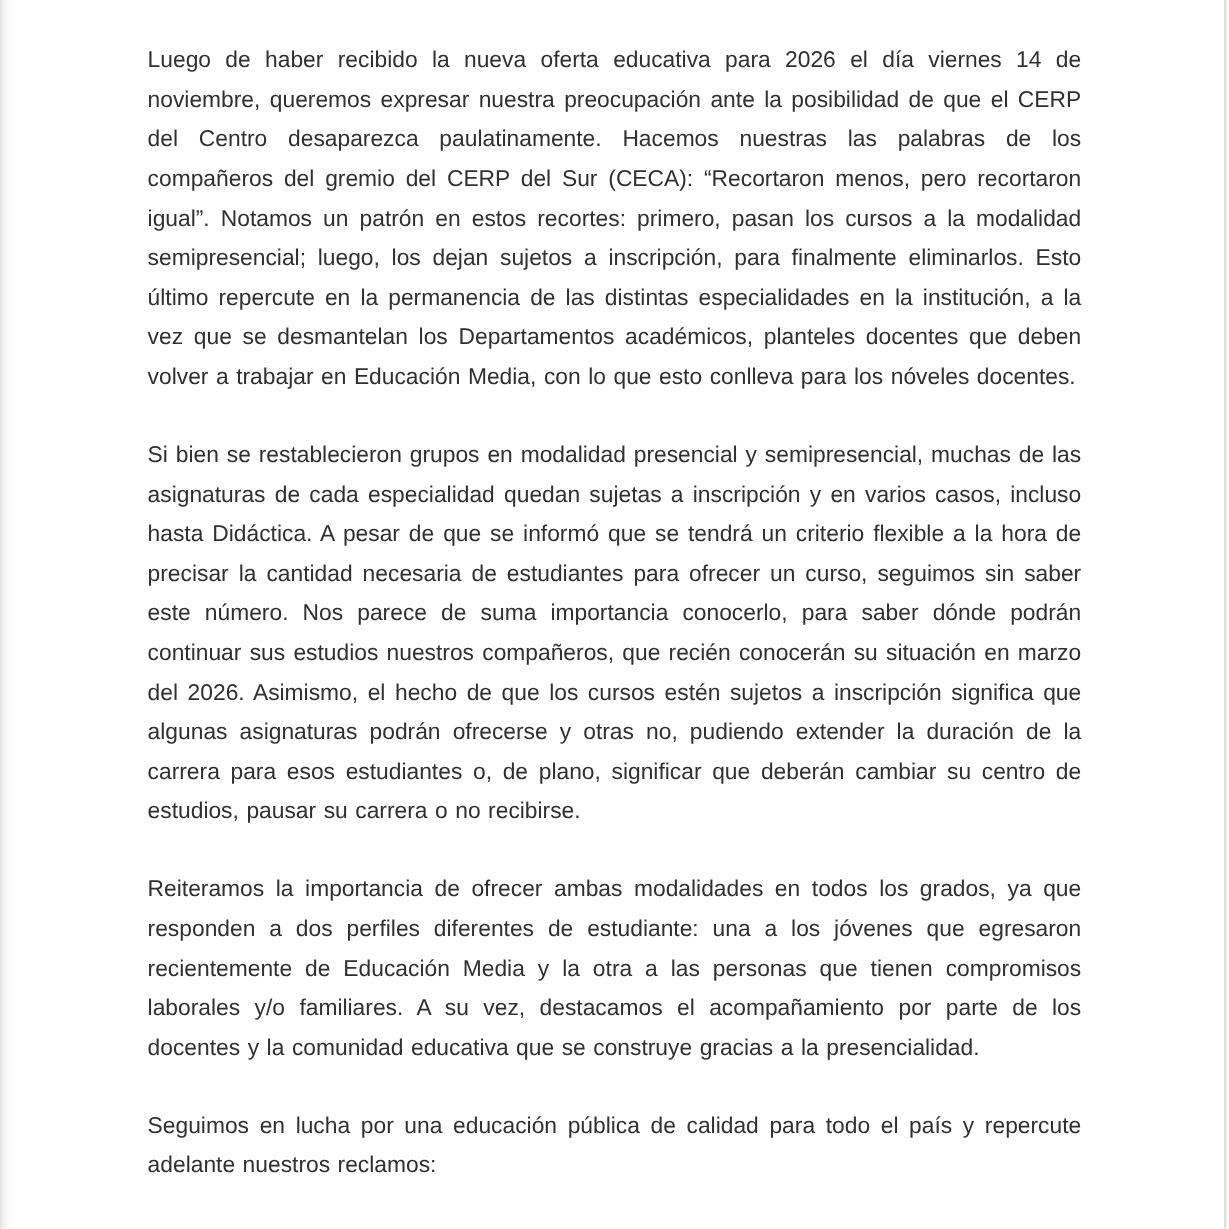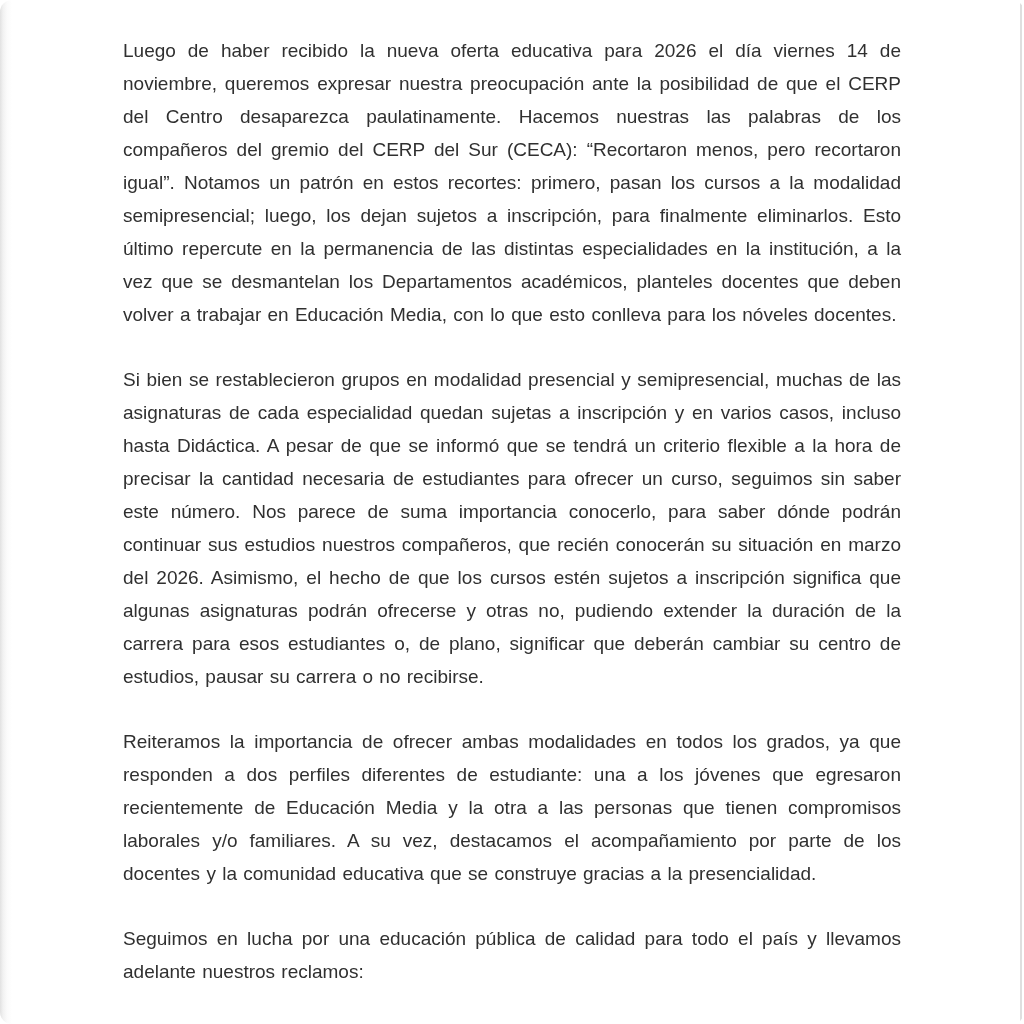--- a/index.html
+++ b/index.html
@@ -7,21 +7,20 @@
     padding: 0;
     background: #ffffff;
   }
   .page {
     position: relative;
     width: 1024px;
     height: 1024px;
     background: #ffffff;
     overflow: hidden;
     font-family: "Liberation Sans", "DejaVu Sans", sans-serif;
-    border-radius: 12px;
   }
   
   .edge-left {
     position: absolute;
     left: 0; top: 0;
     width: 12px; height: 100%;
     background: linear-gradient(to right, #dcdcdc 0px, #efefef 3px, #fafafa 7px, #ffffff 12px);
     opacity: 0.85;
     pointer-events: none;
   }
@@ -61,16 +60,16 @@
 <body>
 
 <div class="page">
   <div class="edge-left"></div>
   <div class="edge-right"></div>
 
   <div class="content">
     <p>Luego de haber recibido la nueva oferta educativa para 2026 el día viernes 14 de noviembre, queremos expresar nuestra preocupación ante la posibilidad de que el CERP del Centro desaparezca paulatinamente. Hacemos nuestras las palabras de los compañeros del gremio del CERP del Sur (CECA): “Recortaron menos, pero recortaron igual”. Notamos un patrón en estos recortes: primero, pasan los cursos a la modalidad semipresencial; luego, los dejan sujetos a inscripción, para finalmente eliminarlos. Esto último repercute en la permanencia de las distintas especialidades en la institución, a la vez que se desmantelan los Departamentos académicos, planteles docentes que deben volver a trabajar en Educación Media, con lo que esto conlleva para los nóveles docentes.</p>
     <p>Si bien se restablecieron grupos en modalidad presencial y semipresencial, muchas de las asignaturas de cada especialidad quedan sujetas a inscripción y en varios casos, incluso hasta Didáctica. A pesar de que se informó que se tendrá un criterio flexible a la hora de precisar la cantidad necesaria de estudiantes para ofrecer un curso, seguimos sin saber este número. Nos parece de suma importancia conocerlo, para saber dónde podrán continuar sus estudios nuestros compañeros, que recién conocerán su situación en marzo del 2026. Asimismo, el hecho de que los cursos estén sujetos a inscripción significa que algunas asignaturas podrán ofrecerse y otras no, pudiendo extender la duración de la carrera para esos estudiantes o, de plano, significar que deberán cambiar su centro de estudios, pausar su carrera o no recibirse.</p>
     <p>Reiteramos la importancia de ofrecer ambas modalidades en todos los grados, ya que responden a dos perfiles diferentes de estudiante: una a los jóvenes que egresaron recientemente de Educación Media y la otra a las personas que tienen compromisos laborales y/o familiares. A su vez, destacamos el acompañamiento por parte de los docentes y la comunidad educativa que se construye gracias a la presencialidad.</p>
-    <p>Seguimos en lucha por una educación pública de calidad para todo el país y llevamos adelante nuestros reclamos:</p>
+    <p>Seguimos en lucha por una educación pública de calidad para todo el país y repercute adelante nuestros reclamos:</p>
     <h3 class="heading">NO A LA ELIMINACIÓN DE CURSOS</h3>
   </div>
 </div>
 
 </body></html>

